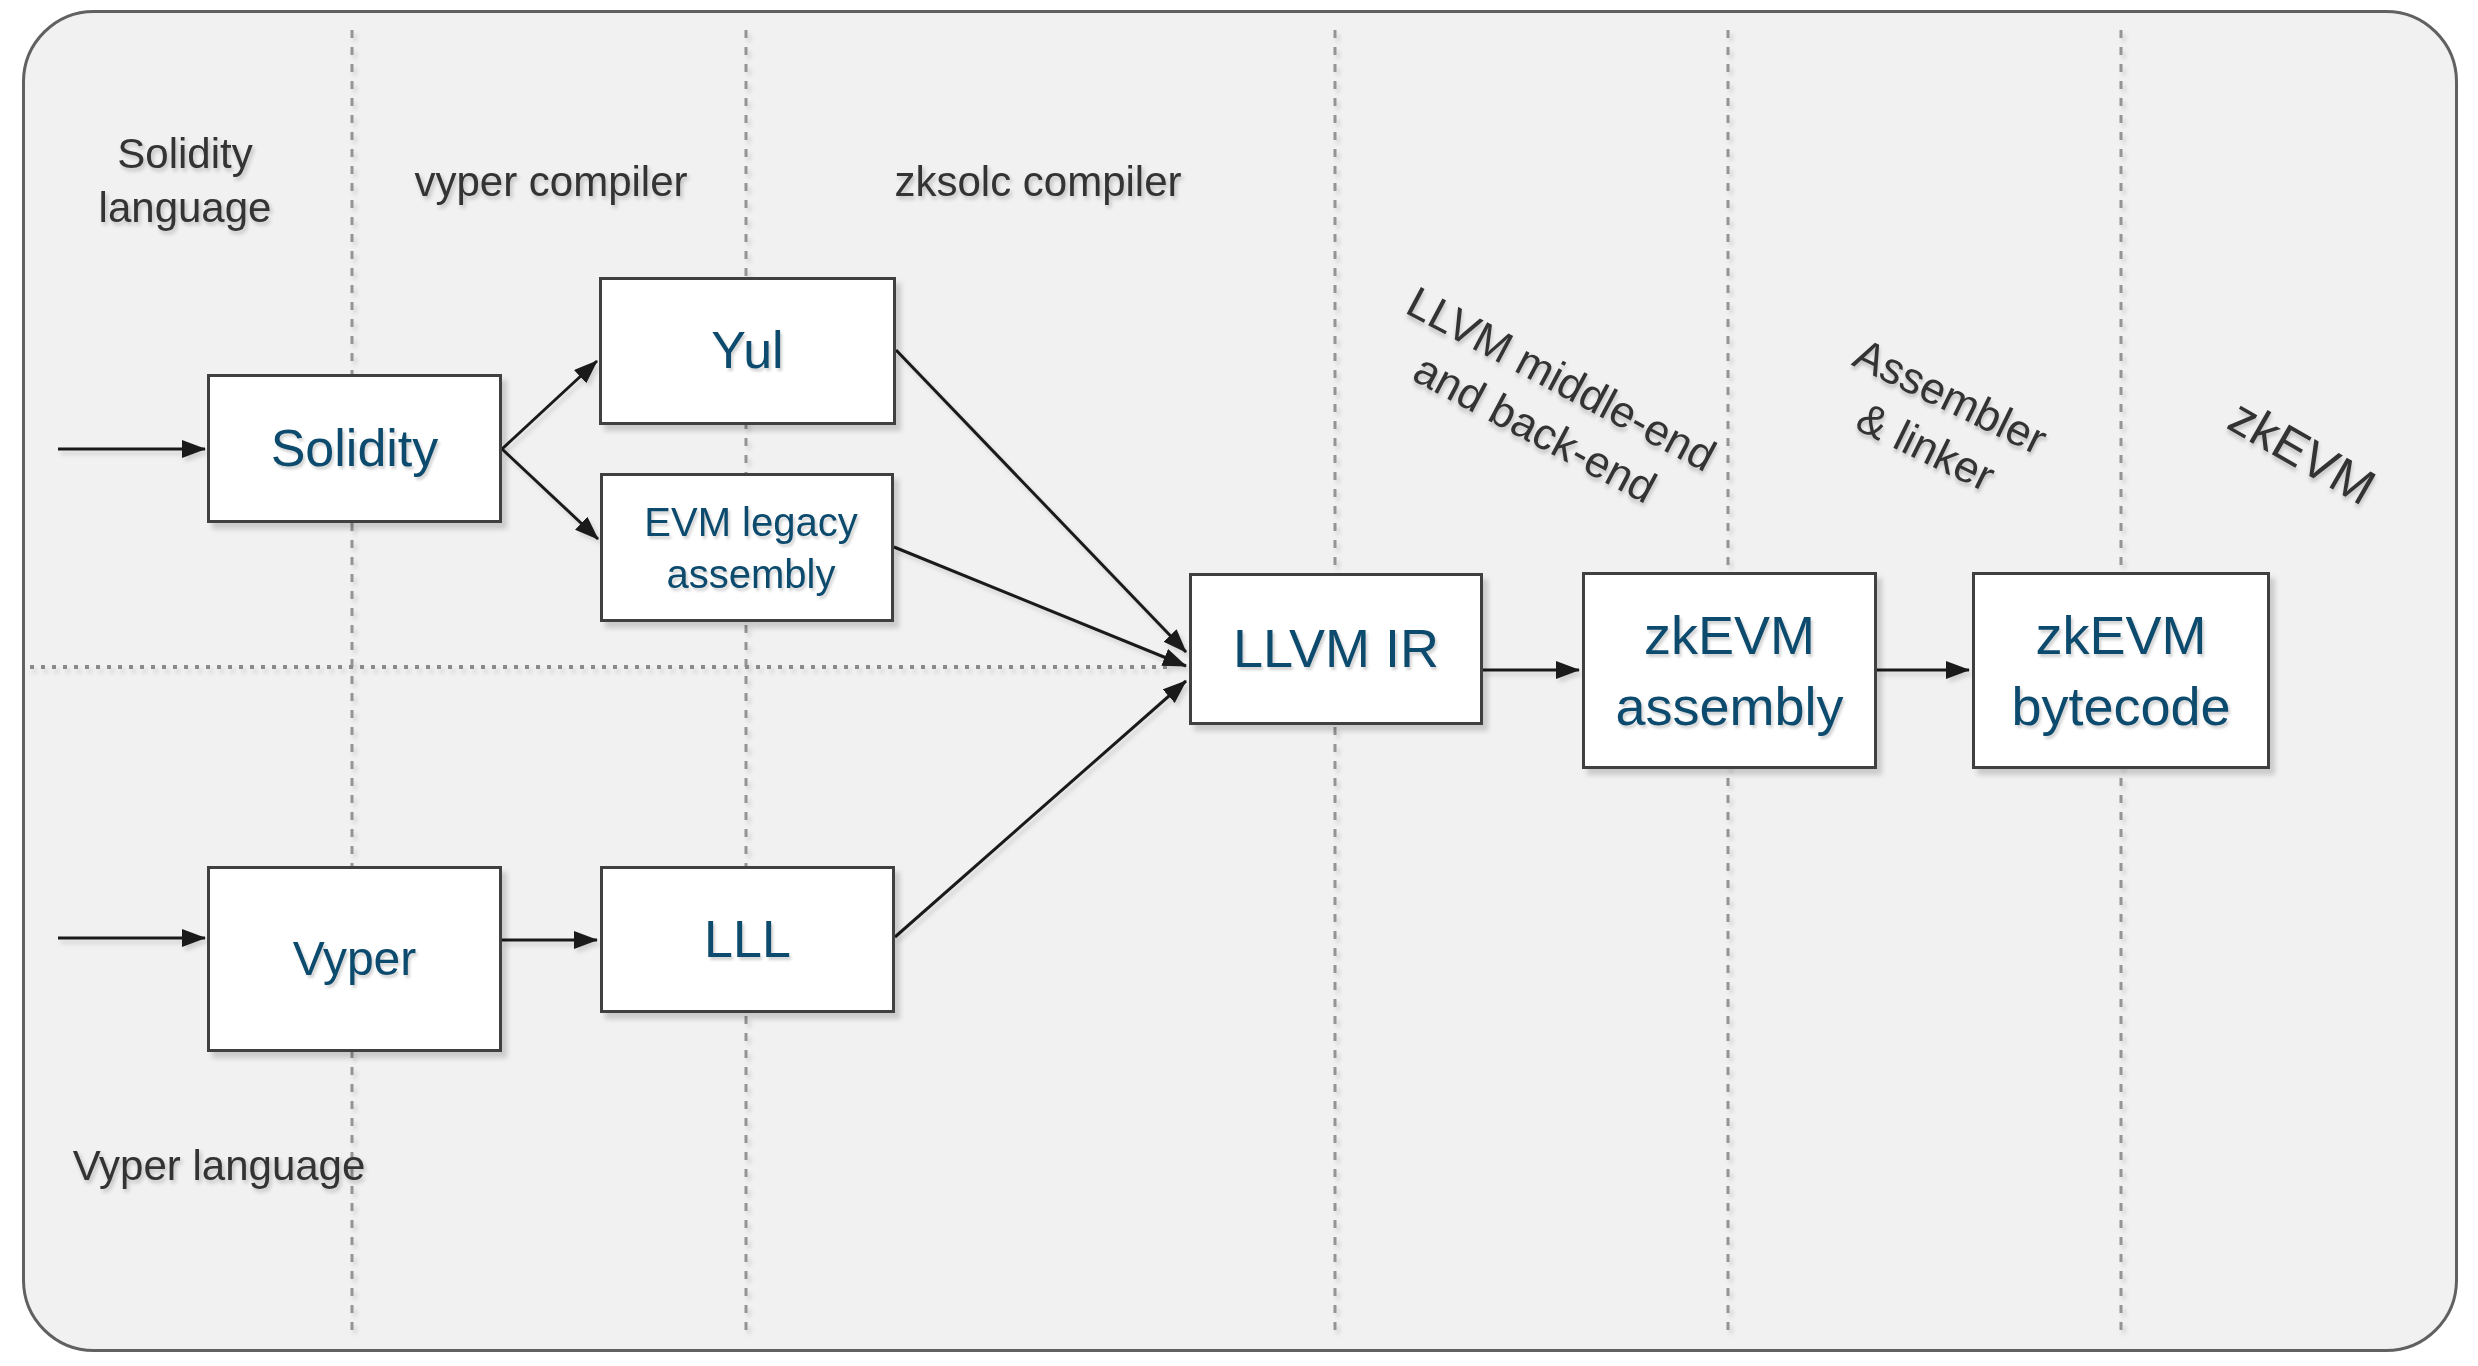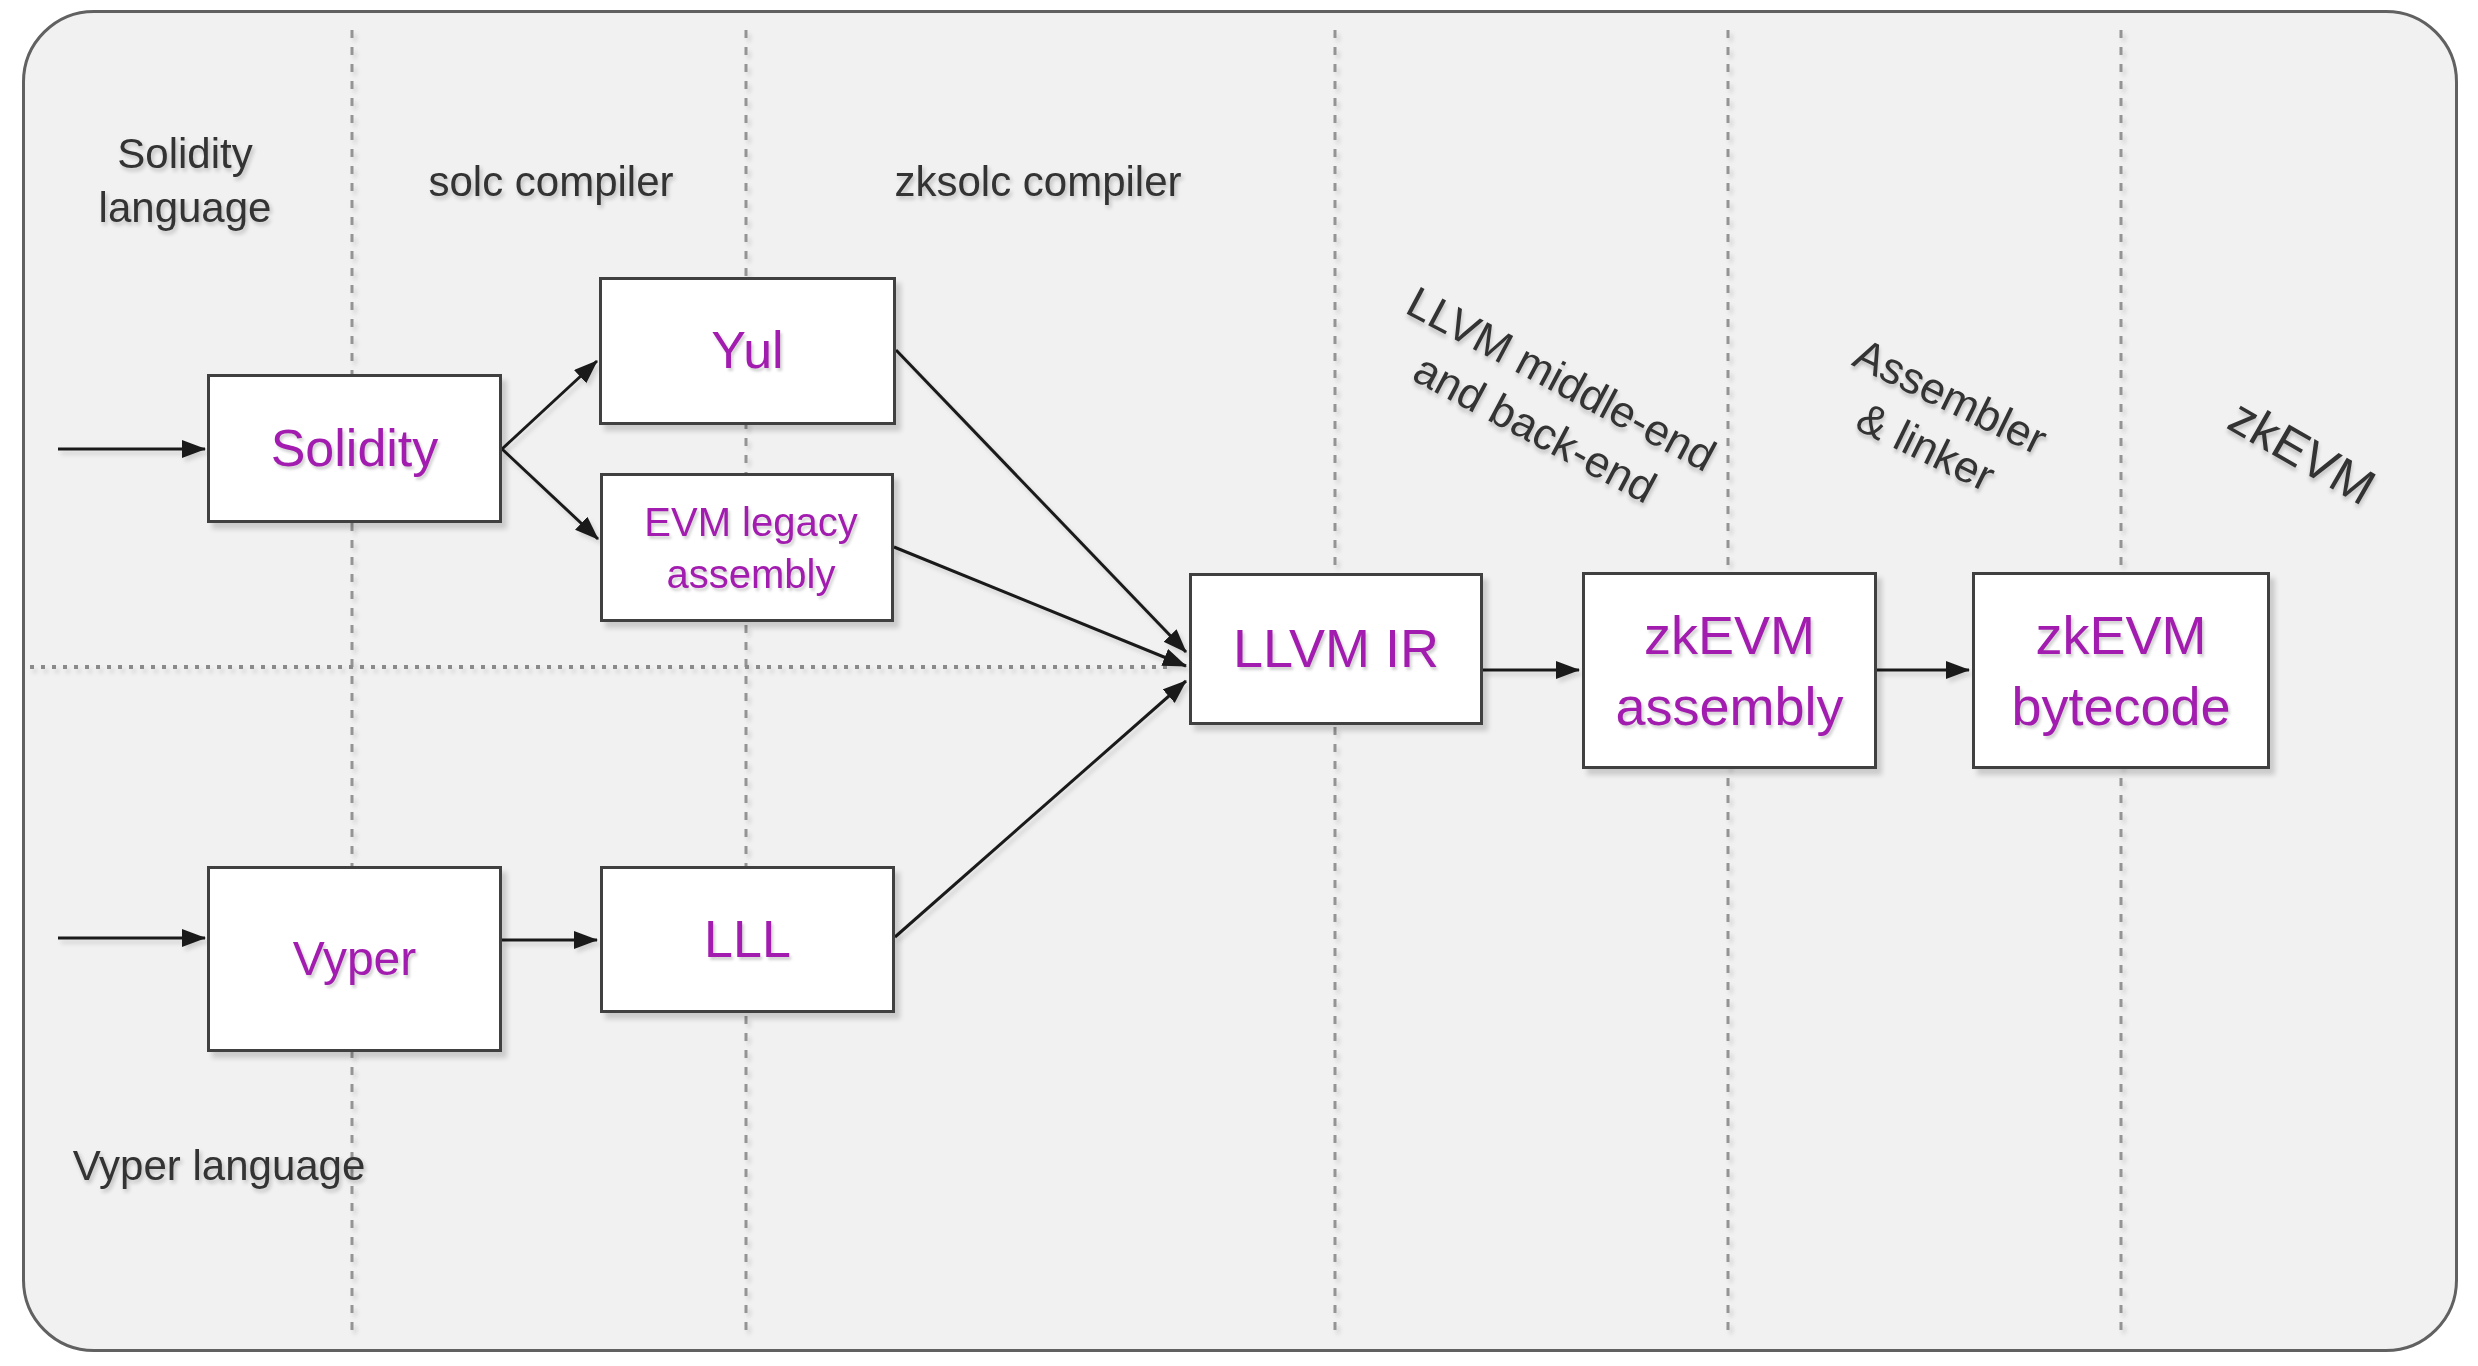--- a/index.html
+++ b/index.html
@@ -57,21 +57,21 @@
   .node {
     position: absolute;
     background: var(--node-bg);
     border: 3px solid var(--node-border);
     box-shadow: 5px 6px 5px rgba(0,0,0,0.16);
     display: flex;
     align-items: center;
     justify-content: center;
     text-align: center;
     white-space: pre-line;
-    color: #a21caf;
+    color: #0c4a6e;
     text-shadow: 2px 3px 3px rgba(0,0,0,0.18);
     line-height: 1.22;
   }
   .n-solidity { left:207px; top:374px; width:295px; height:149px; font-size:52px; }
   .n-yul      { left:599px; top:277px; width:297px; height:148px; font-size:52px; }
   .n-evm      { left:600px; top:473px; width:294px; height:149px; font-size:40px; line-height:1.3;padding-left:8px; }
   .n-vyper    { left:207px; top:866px; width:295px; height:186px; font-size:48px; }
   .n-lll      { left:600px; top:866px; width:295px; height:147px; font-size:52px; }
   .n-llvm     { left:1189px; top:573px; width:294px; height:152px; font-size:54px; }
   .n-zkasm    { left:1582px; top:572px; width:295px; height:197px; font-size:54px; line-height:1.3; }
@@ -137,21 +137,21 @@
   <div class="node n-vyper">Vyper</div>
   <div class="node n-lll">LLL</div>
   <div class="node n-llvm">LLVM IR</div>
   <div class="node n-zkasm">zkEVM
 assembly</div>
   <div class="node n-zkbyte">zkEVM
 bytecode</div>
 
   <div class="lbl lbl-solidity-language">Solidity
 language</div>
-  <div class="lbl lbl-solc">solc compiler</div>
+  <div class="lbl lbl-solc">vyper compiler</div>
   <div class="lbl lbl-zksolc">zksolc compiler</div>
   <div class="lbl lbl-vyper-language">Vyper language</div>
   <div class="lbl lbl-llvm-stage">LLVM middle-end
 and back-end</div>
   <div class="lbl lbl-asm-stage">Assembler
 &amp; linker</div>
   <div class="lbl lbl-zkevm-stage">zkEVM</div>
 
 </div>
 

